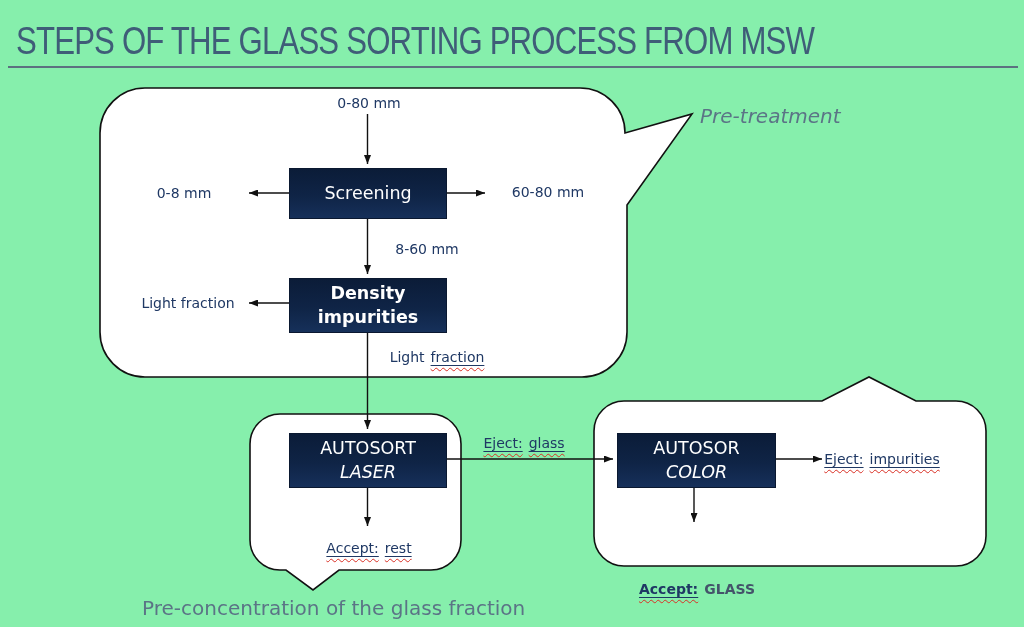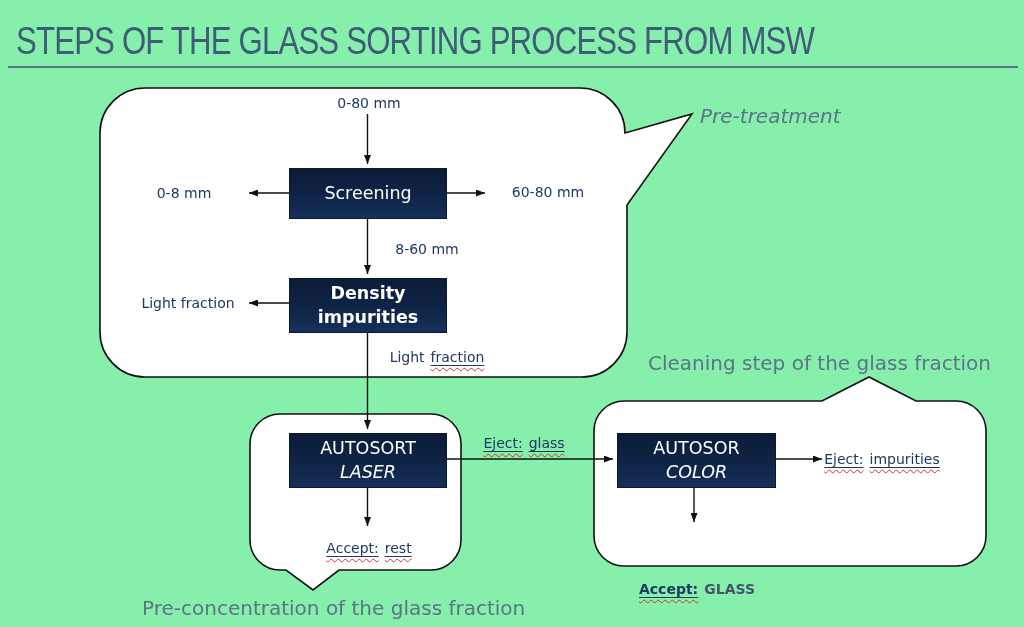--- a/index.html
+++ b/index.html
@@ -117,16 +117,15 @@
 
   <div class="lbl" style="left:882px; top:459px;">
     <span class="sq"><span class="ul">Eject:</span></span><span class="gap"></span><span class="sq"><span class="ul">impurities</span></span>
   </div>
 
   <div class="lbl bold" style="left:697px; top:541px;">
     <span class="sq"><span class="ul">Accept:</span></span><span class="gap"></span><span class="glass-word">GLASS</span>
   </div>
 
   <div class="caption" style="left:700px; top:104px;font-style:italic;">Pre-treatment</div>
-  <div class="caption" style="left:648px; top:351px;">Cleaning step of the glass fraction</div>
   <div class="caption" style="left:142px; top:596px;">Pre-concentration of the glass fraction</div>
 
 </div>
 
 </body></html>

